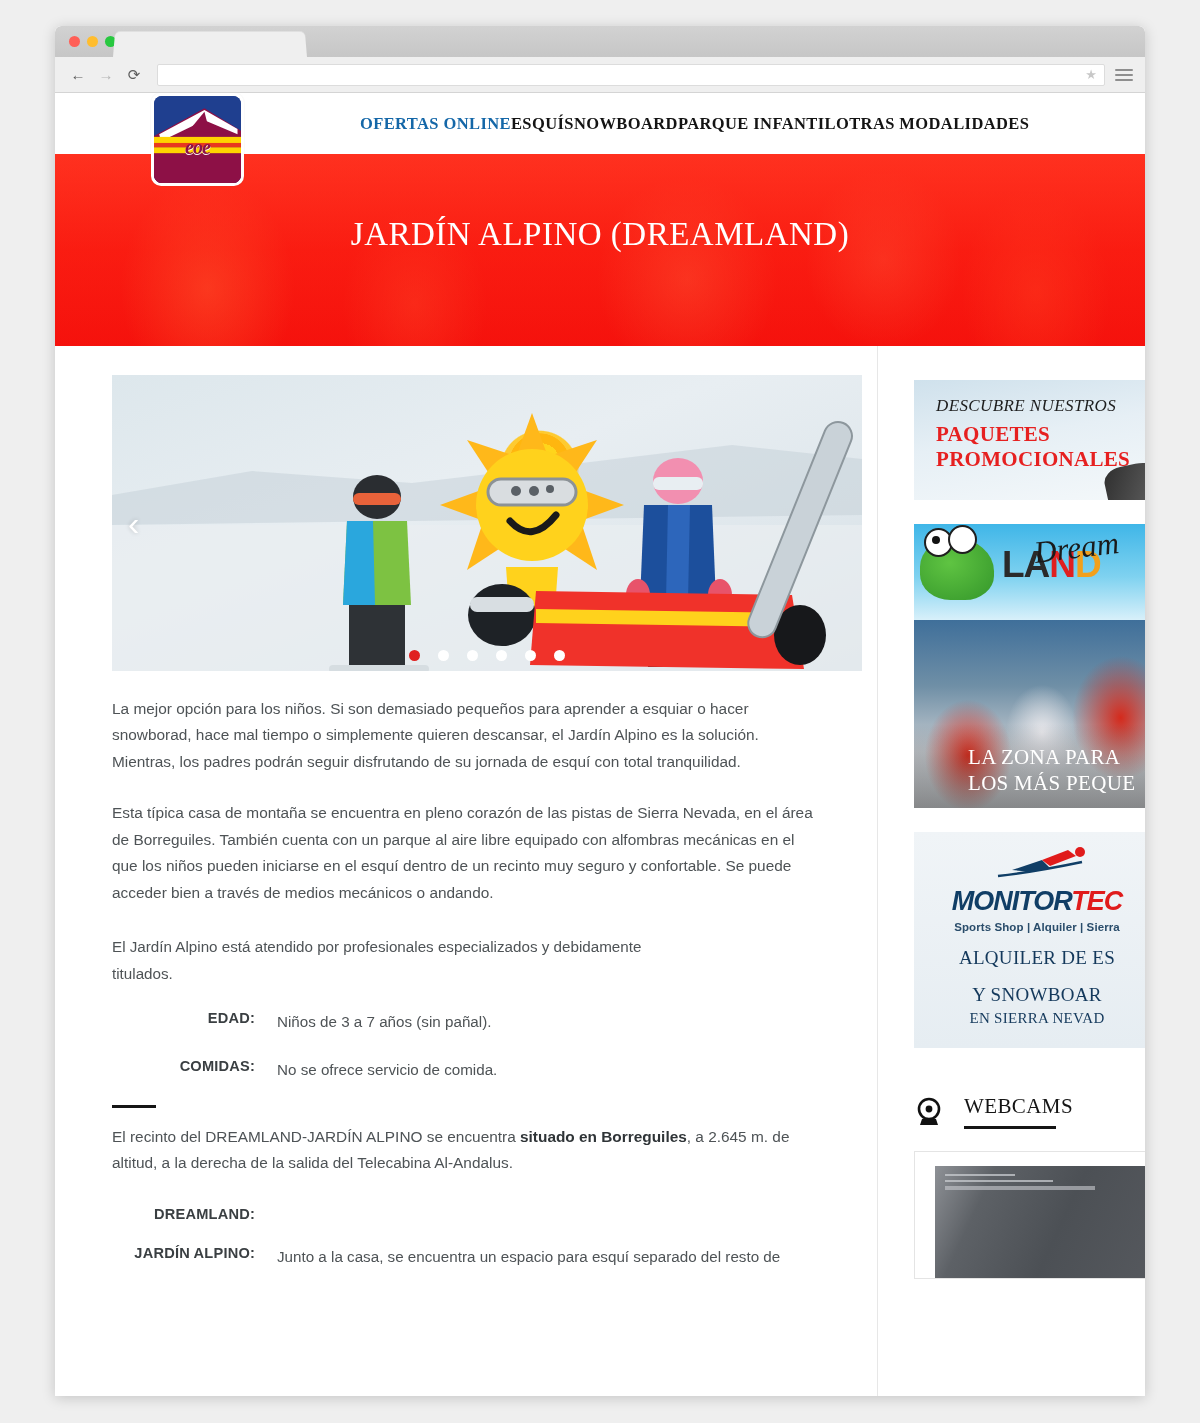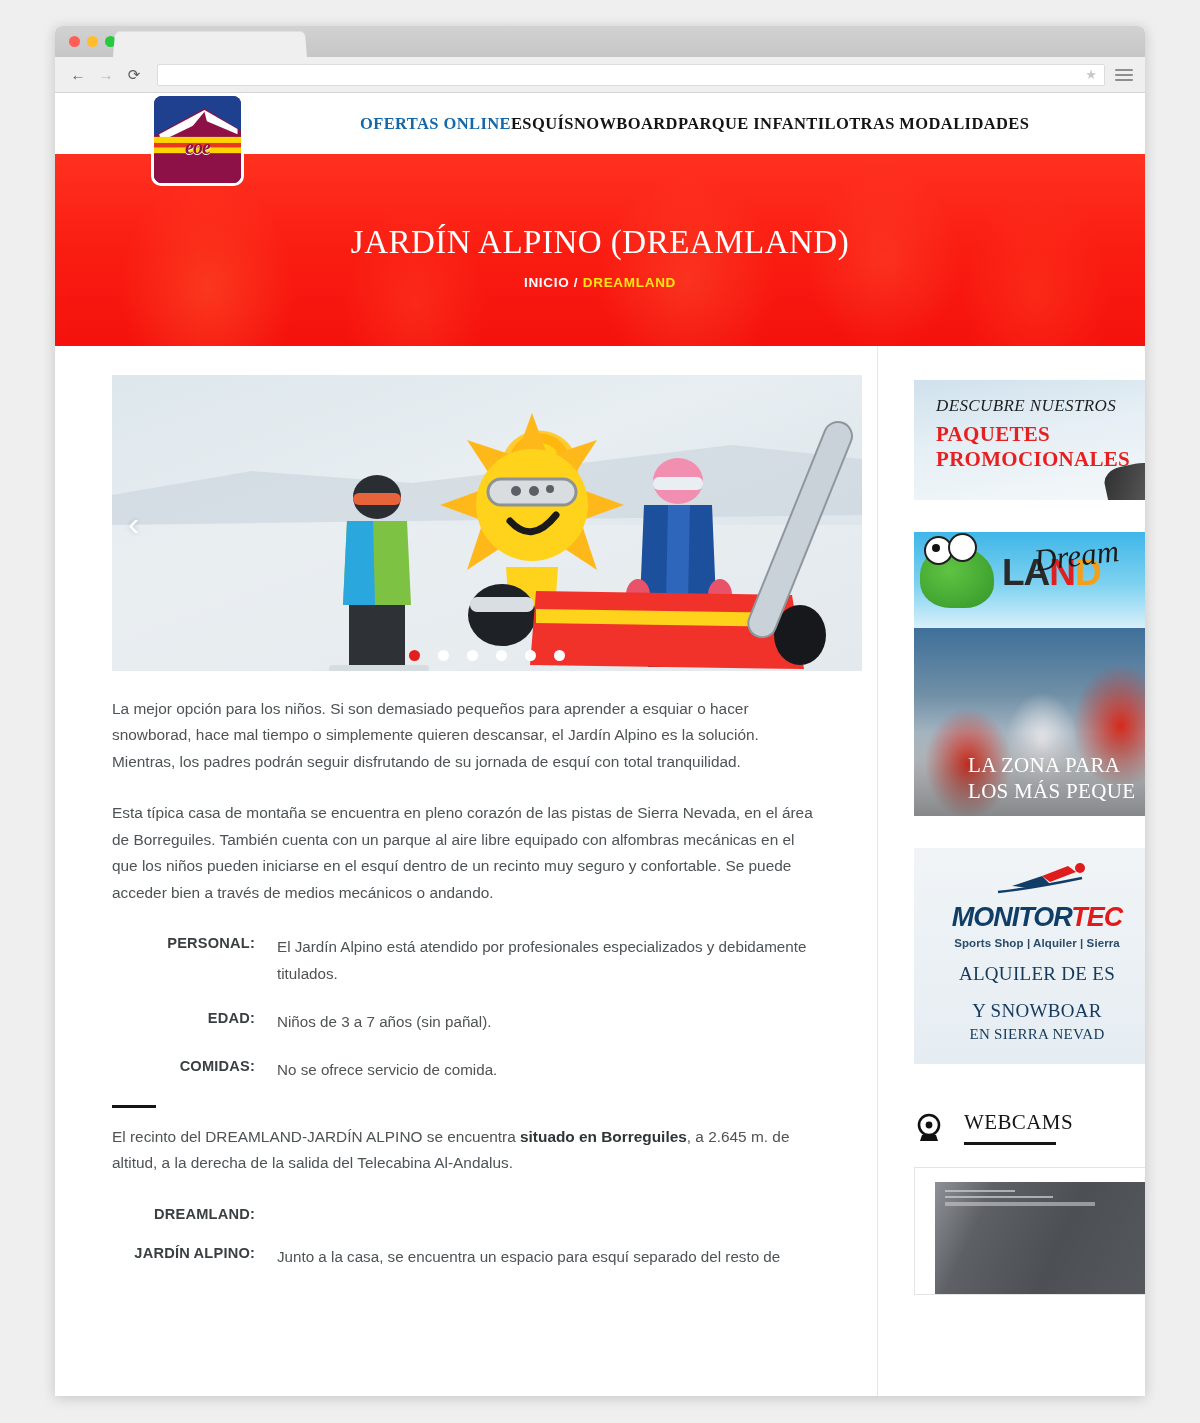--- a/index.html
+++ b/index.html
@@ -179,22 +179,21 @@
       linear-gradient(180deg, #ff3b26 0%, #f71a10 50%, #f2130e 100%);
   }
   .hero-veil {
     position: absolute; inset: 0;
     background: linear-gradient(180deg, rgba(255,40,25,.55), rgba(250,15,10,.35));
   }
   .hero-body {
     position: relative;
     z-index: 5;
     text-align: center;
-    padding-top: 30px;
-    margin-top: 40px;
+    padding-top: 62px;
   }
   .hero-title {
     font-family: "Liberation Serif", serif;
     font-size: 33px;
     color: #fff;
     letter-spacing: 0.5px;
     font-weight: normal;
   }
   .crumb {
     margin-top: 14px;
@@ -311,21 +310,21 @@
     letter-spacing: .5px;
   }
   .sec-rule {
     width: 44px; height: 3px;
     background: #151515;
     margin-top: 8px;
     margin-bottom: 16px;
   }
 
   
-  .widget { margin-bottom: 32px; position: relative; }
+  .widget { margin-bottom: 24px; position: relative; }
 
   .banner1 {
     width: 246px; height: 120px;
     background: linear-gradient(170deg, #cfe1ec 0%, #e6eff5 45%, #f4f8fa 100%);
     position: relative;
     overflow: hidden;
     padding: 16px 0 0 22px;
   }
   .b1-l1 {
     font-family: "Liberation Serif", serif;
@@ -608,25 +607,20 @@
         <a href="#">PARQUE INFANTIL</a>
         <a href="#">OTRAS MODALIDADES</a>
       </nav>
     </div>
 
     <div class="hero">
       <div class="hero-photo"></div>
       <div class="hero-veil"></div>
       <div class="hero-body">
         <h1 class="hero-title">JARDÍN ALPINO (DREAMLAND)</h1>
-        <div class="crumb">
-          <span>INICIO</span>
-          <span class="sep">/</span>
-          <span class="cur">DREAMLAND</span>
-        </div>
       </div>
     </div>
 
     <div class="content">
 
       <div class="main-col">
 
         <div class="carousel">
           <div class="car-img"></div>
           <svg class="ski-figs" viewBox="0 0 750 296" preserveAspectRatio="none">
@@ -693,21 +687,20 @@
             <span></span>
             <span></span>
           </div>
         </div>
 
         <p class="para">La mejor opción para los niños. Si son demasiado pequeños para aprender a esquiar o hacer snowborad, hace mal tiempo o simplemente quieren descansar, el Jardín Alpino es la solución. Mientras, los padres podrán seguir disfrutando de su jornada de esquí con total tranquilidad.</p>
         <p class="para">Esta típica casa de montaña se encuentra en pleno corazón de las pistas de Sierra Nevada, en el área de Borreguiles. También cuenta con un parque al aire libre equipado con alfombras mecánicas en el que los niños pueden iniciarse en el esquí dentro de un recinto muy seguro y confortable. Se puede acceder bien a través de medios mecánicos o andando.</p>
 
         <div class="deflist">
           <div class="defrow">
-            <div class="defterm">PERSONAL:</div>
             <div class="defdesc">El Jardín Alpino está atendido por profesionales especializados y debidamente titulados.</div>
           </div>
           <div class="defrow">
             <div class="defterm">EDAD:</div>
             <div class="defdesc">Niños de 3 a 7 años (sin pañal).</div>
           </div>
           <div class="defrow">
             <div class="defterm">COMIDAS:</div>
             <div class="defdesc">No se ofrece servicio de comida.</div>
           </div>

